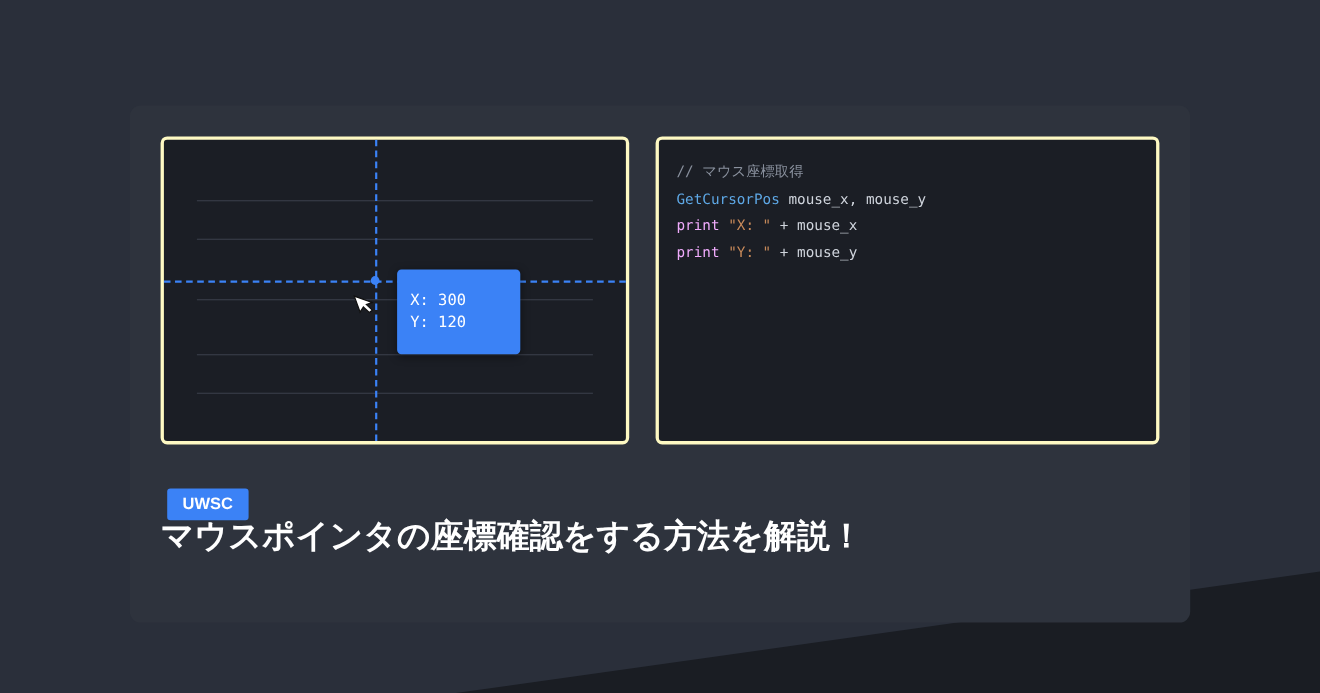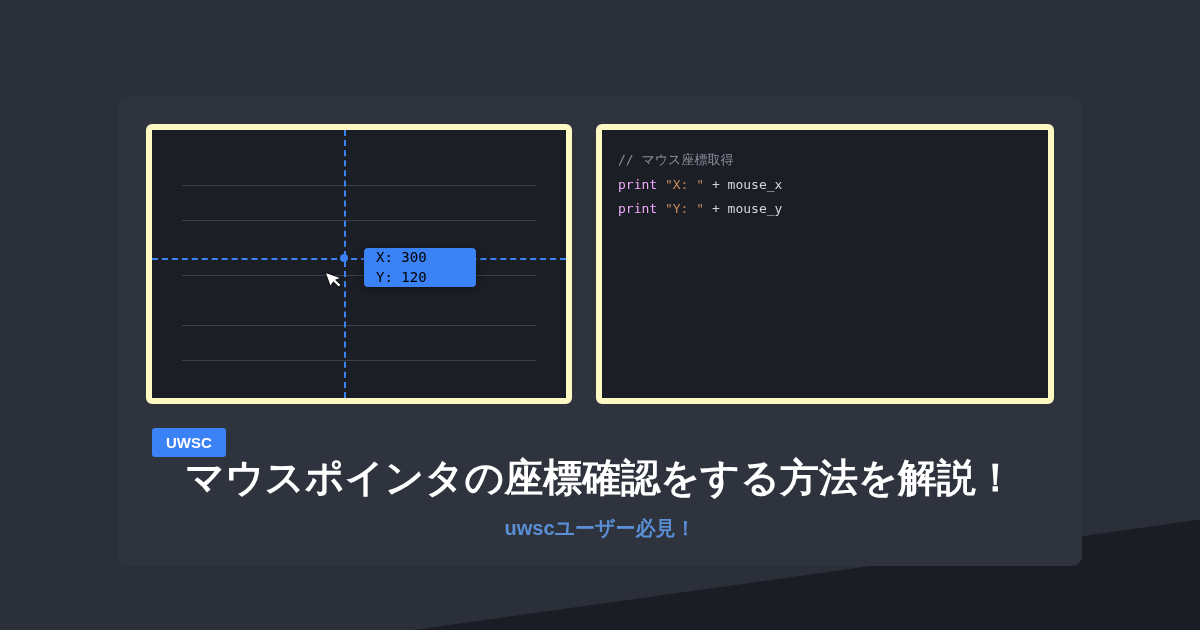--- a/index.html
+++ b/index.html
@@ -33,21 +33,21 @@
   padding: 28px;
 }
 .panels {
   display: flex;
   gap: 24px;
 }
 .panel {
   flex: 1;
   height: 280px;
   background: #1b1e25;
-  border: 6px solid #fef9c3;
+  border: 3px solid #fef9c3;
   border-radius: 6px;
   position: relative;
   overflow: hidden;
 }
 .grid-line-h {
   position: absolute;
   left: 30px;
   right: 30px;
   height: 1px;
   background: #3a3f4a;
@@ -77,57 +77,56 @@
 .cursor-icon {
   position: absolute;
   width: 18px;
   height: 18px;
   transform: translate(-4px, 6px) rotate(-20deg);
 }
 .cursor-icon svg { display: block; }
 .tooltip {
   position: absolute;
   background: #3b82f6;
-  color: #000000;
-  padding: 0 12px;
+  color: #ffffff;
+  padding: 19px 12px;
   border-radius: 4px;
   font-family: ui-monospace, Menlo, Consolas, monospace;
   font-size: 14px;
   line-height: 1.4;
   box-shadow: 0 2px 8px rgba(0,0,0,0.4);
 }
 .code-panel {
   padding: 18px 16px;
   font-family: ui-monospace, Menlo, Consolas, monospace;
   font-size: 13px;
   line-height: 1.9;
   color: #d0d5dd;
 }
 .code-comment { color: #8a919e; }
 .code-func { color: #5ea8e6; }
 .code-key { color: #f0abfc; }
 .code-str { color: #c88a5a; }
 .code-var { color: #d0d5dd; }
 .bottom {
-  margin-top: 24px;
+  margin-top: 40px;
 }
 .badge {
   display: inline-block;
   background: #3b82f6;
   color: #fff;
   font-weight: 700;
   font-size: 15px;
   padding: 6px 14px;
   border-radius: 3px;
   margin-left: 6px;
 }
 .title {
-  text-align: center;
   color: #fff;
-  font-size: 39px;
+  font-size: 30px;
   font-weight: 700;
   margin-top: -6px;
 }
 .subtitle {
   text-align: center;
   color: #5a8fd6;
   font-size: 20px;
   font-weight: 600;
   margin-top: 10px;
 }
@@ -159,27 +158,29 @@
 
       <div class="tooltip" style="left:212px;top:118px;width:112px">
         <div>X: 300</div>
         <div>Y: 120</div>
       </div>
     </div>
 
     <div class="panel code-panel">
       <div><span class="code-comment">// マウス座標取得</span></div>
       <div>
+        <span class="code-func">GetCursorPos</span><span class="code-var"> </span><span class="code-var">mouse_x, mouse_y</span>
+      </div>
+      <div>
         <span class="code-key">print</span><span> </span><span class="code-str">"X: "</span><span class="code-var"> + mouse_x</span>
       </div>
       <div>
         <span class="code-key">print</span><span> </span><span class="code-str">"Y: "</span><span class="code-var"> + mouse_y</span>
       </div>
     </div>
 
   </div>
 
   <div class="bottom">
     <span class="badge">UWSC</span>
     <div class="title">マウスポインタの座標確認をする方法を解説！</div>
-    <div class="subtitle">uwscユーザー必見！</div>
   </div>
 </div>
 
 </body></html>

